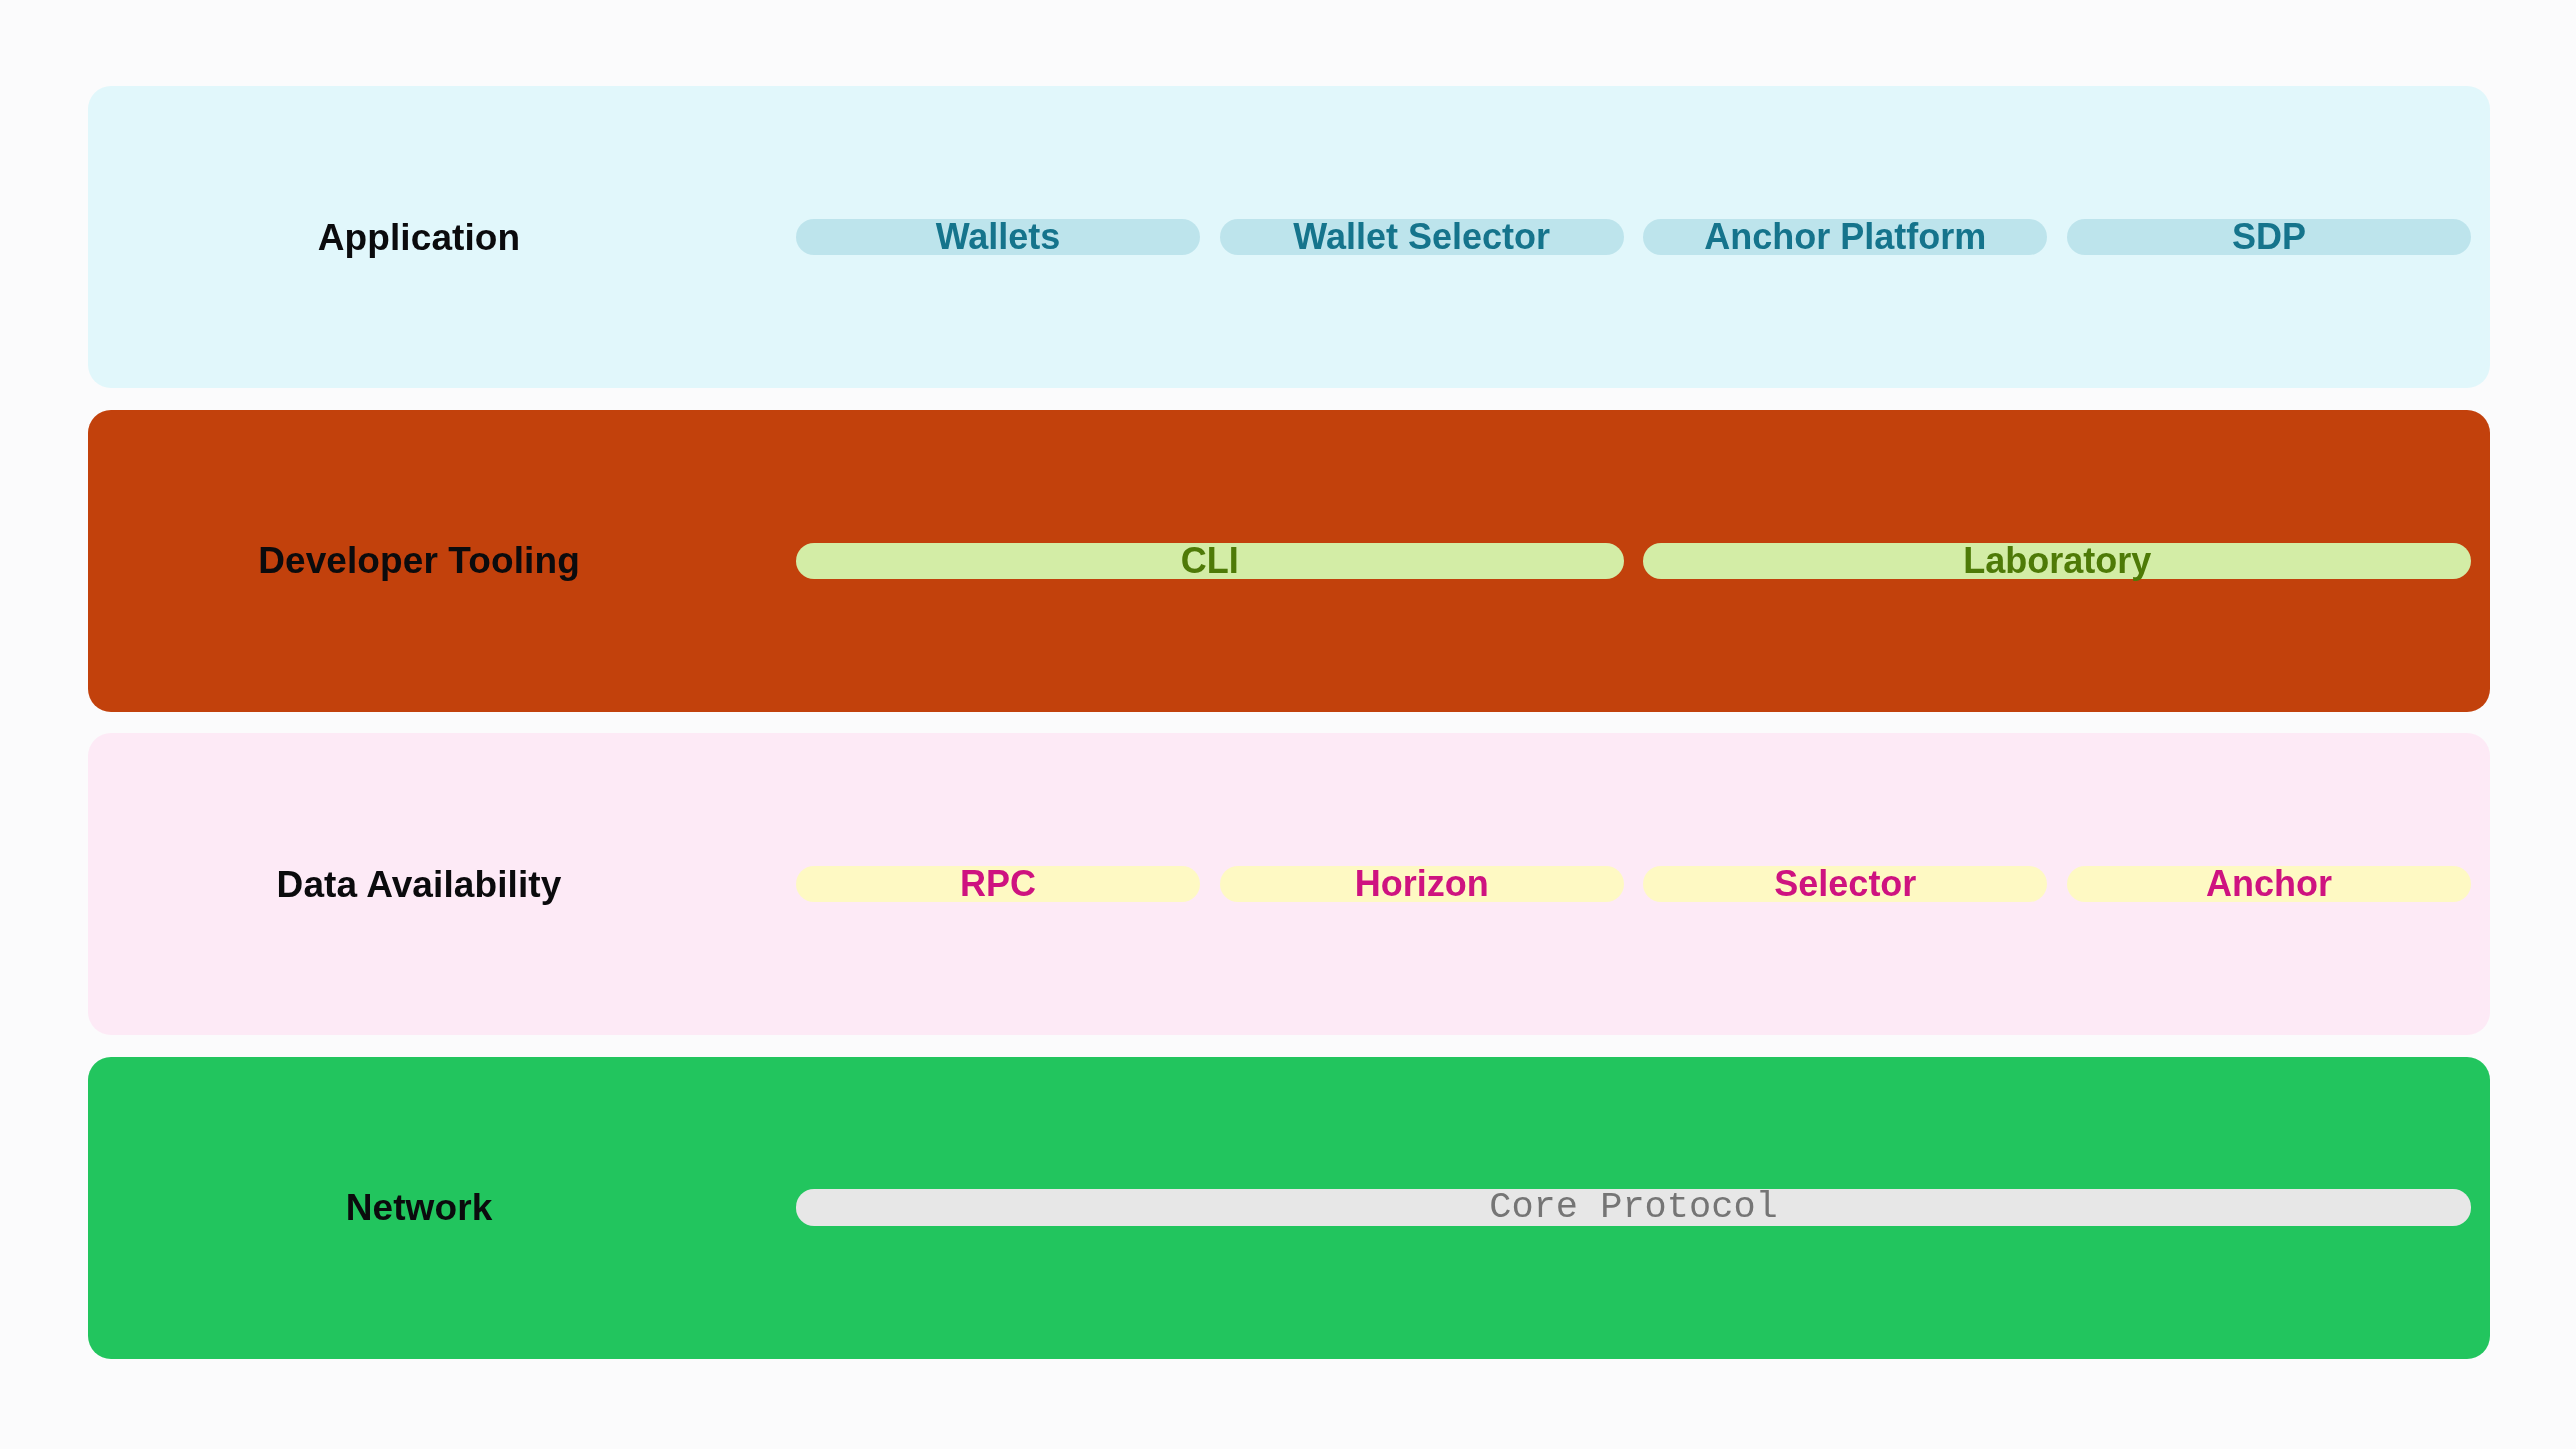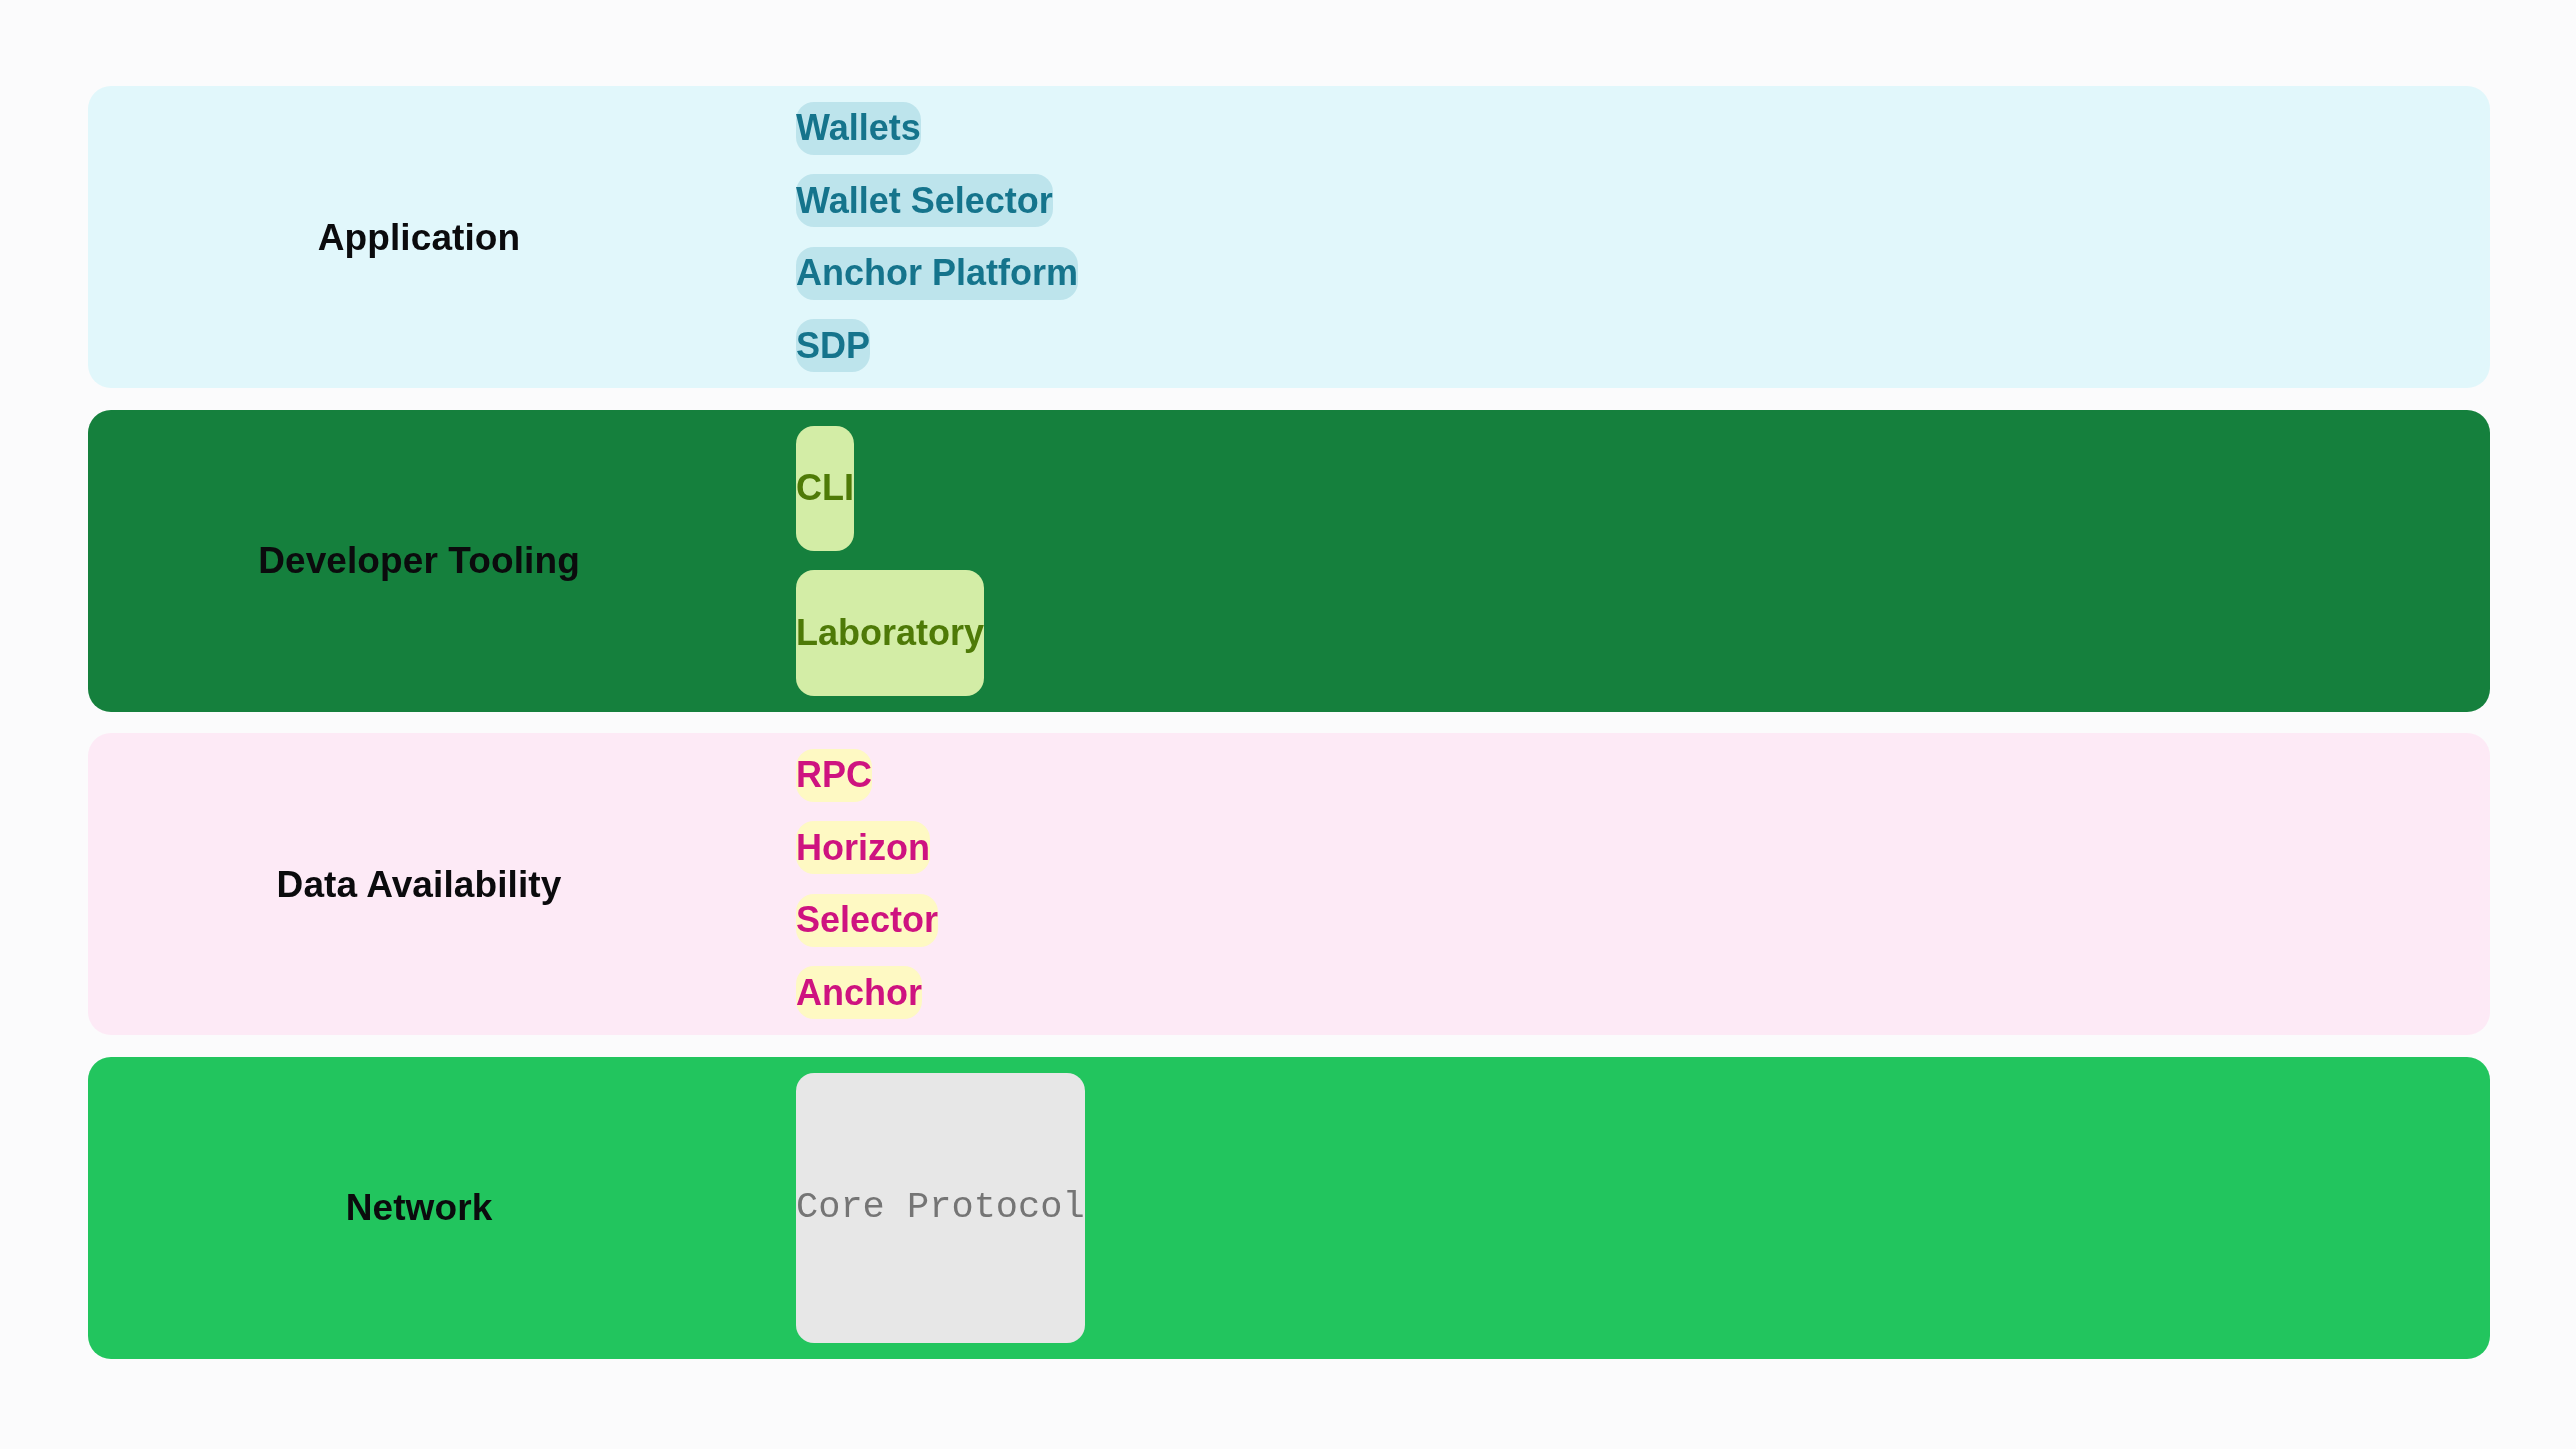--- a/index.html
+++ b/index.html
@@ -40,43 +40,43 @@
     justify-content: center;
     font-size: 37px;
     font-weight: bold;
     color: #0B0B0D;
     letter-spacing: 0.1px;
     line-height: 1;
   }
   .cards {
     flex: 1 1 auto;
     display: flex;
-    flex-direction: column;
+    flex-direction: row;
     gap: 19.7px;
-    align-items: flex-start;
+    align-items: center;
     padding-left: 46px;
   }
   .card {
     flex: 1 1 0;
     display: flex;
     align-items: center;
     justify-content: center;
     border-radius: 18px;
     font-size: 36px;
     font-weight: bold;
     line-height: 1;
     box-sizing: border-box;
   }
 
   
   .row-application { background: #E1F7FB; }
   .row-application .card { background: #BDE4EC; color: #15748C; }
 
   
-  .row-developer-tooling { background: #15803d; }
+  .row-developer-tooling { background: #c2410c; }
   .row-developer-tooling .card { background: #D3EDA6; color: #4E7A07; }
 
   
   .row-data-availability { background: #FDEAF6; }
   .row-data-availability .card { background: #fef9c3; color: #CE1380; }
 
   
   .row-network { background: #22c55e; }
   .row-network .card {
     background: #E7E7E7;

